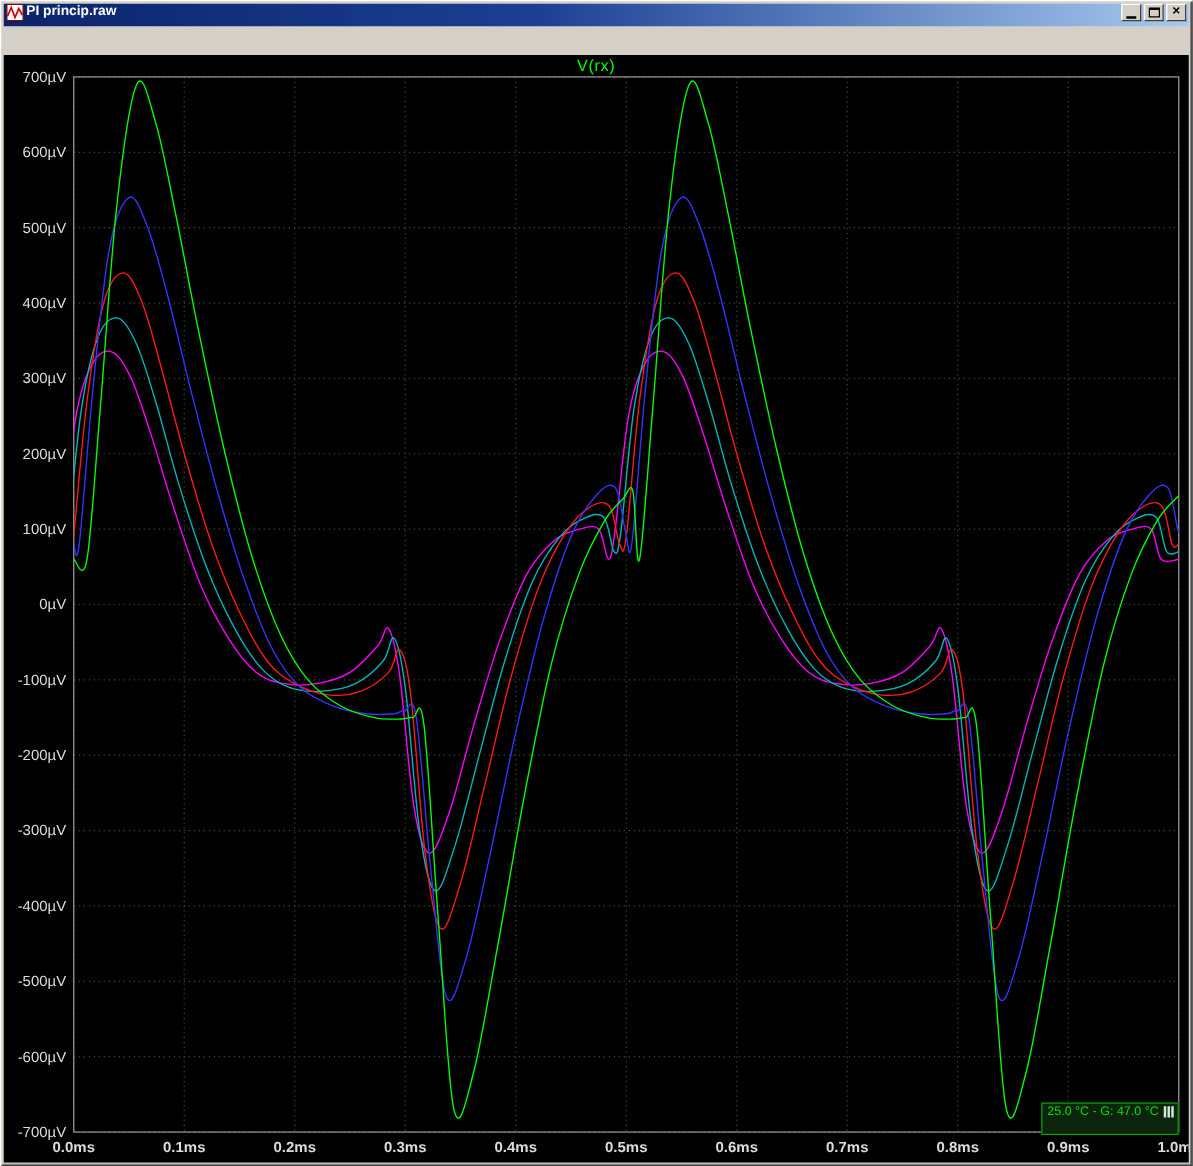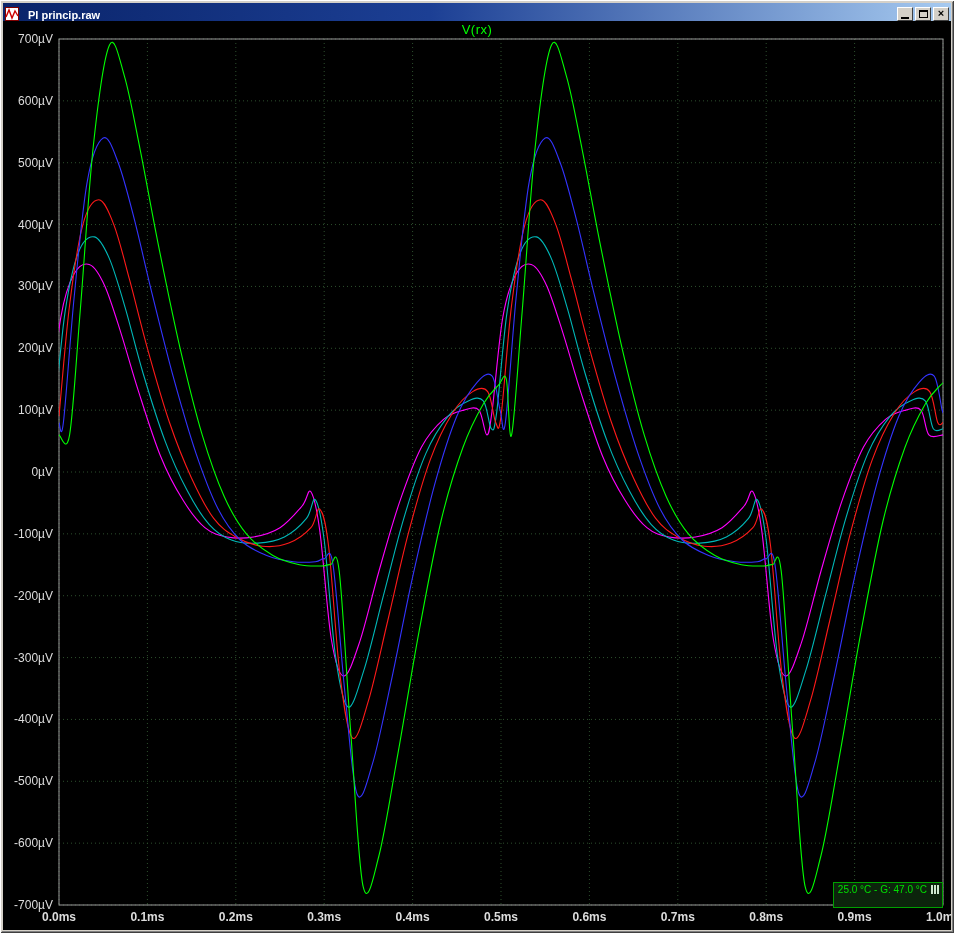--- a/index.html
+++ b/index.html
@@ -5,38 +5,38 @@
   * { margin:0; padding:0; box-sizing:border-box; }
   html,body { width:954px; height:933px; overflow:hidden; background:#808080;
               font-family:"Liberation Sans", sans-serif; }
   .window {
     width:954px; height:933px; background:#d4d0c8; padding:3px;
     box-shadow: inset 1px 1px 0 #ffffff, inset -1px -1px 0 #404040,
                 inset 2px 2px 0 #d4d0c8, inset -2px -2px 0 #808080;
     display:flex; flex-direction:column;
   }
   .titlebar {
-    height:18px; flex:0 0 18px; display:flex; align-items:flex-end; gap:9px;
+    height:18px; flex:0 0 18px; display:flex; align-items:flex-start; gap:2px;
     background:linear-gradient(to right,#0a246a 0%,#1c3f94 45%,#a6caf0 100%);
     padding:0 2px; user-select:none;
   }
   .app-icon { width:14px; height:14px; display:inline-flex; }
   .title-text { color:#ffffff; font-weight:bold; font-size:11px; flex:1;
                 white-space:nowrap; overflow:hidden; }
   .win-buttons { display:flex; gap:2px; }
   .win-btn {
     width:16px; height:14px; background:#d4d0c8;
     border:1px solid; border-color:#ffffff #404040 #404040 #ffffff;
     display:inline-flex; align-items:center; justify-content:center;
     font-size:10px; line-height:1; color:#000; cursor:default;
   }
   .glyph-min { width:8px; height:2px; background:#000; margin-top:7px; }
   .glyph-max { width:9px; height:8px; border:1px solid #000; border-top-width:2px; }
   .glyph-close { font-size:11px; font-weight:bold; margin-top:-1px; }
-  .plot-container { flex:1 1 auto; background:#000; position:relative; overflow:hidden; }
+  .plot-container { flex:1 1 auto; background:#000; position:relative; overflow:hidden;margin-top:23px; }
   .plot-title {
     position:absolute; top:1px; left:0; width:100%; text-align:center;
     font-size:13px; z-index:2; letter-spacing:0.5px;
   }
   #plot-svg { position:absolute; inset:0; width:100%; height:100%; display:block; }
   .step-badge {
     position:absolute; right:8px; bottom:22px; z-index:3;
     display:flex; align-items:center; gap:4px;
     border:1px solid #00a000; background:#0c240c; color:#00e000;
     font-size:10px; padding:1px 3px 12px 4px; white-space:nowrap;

